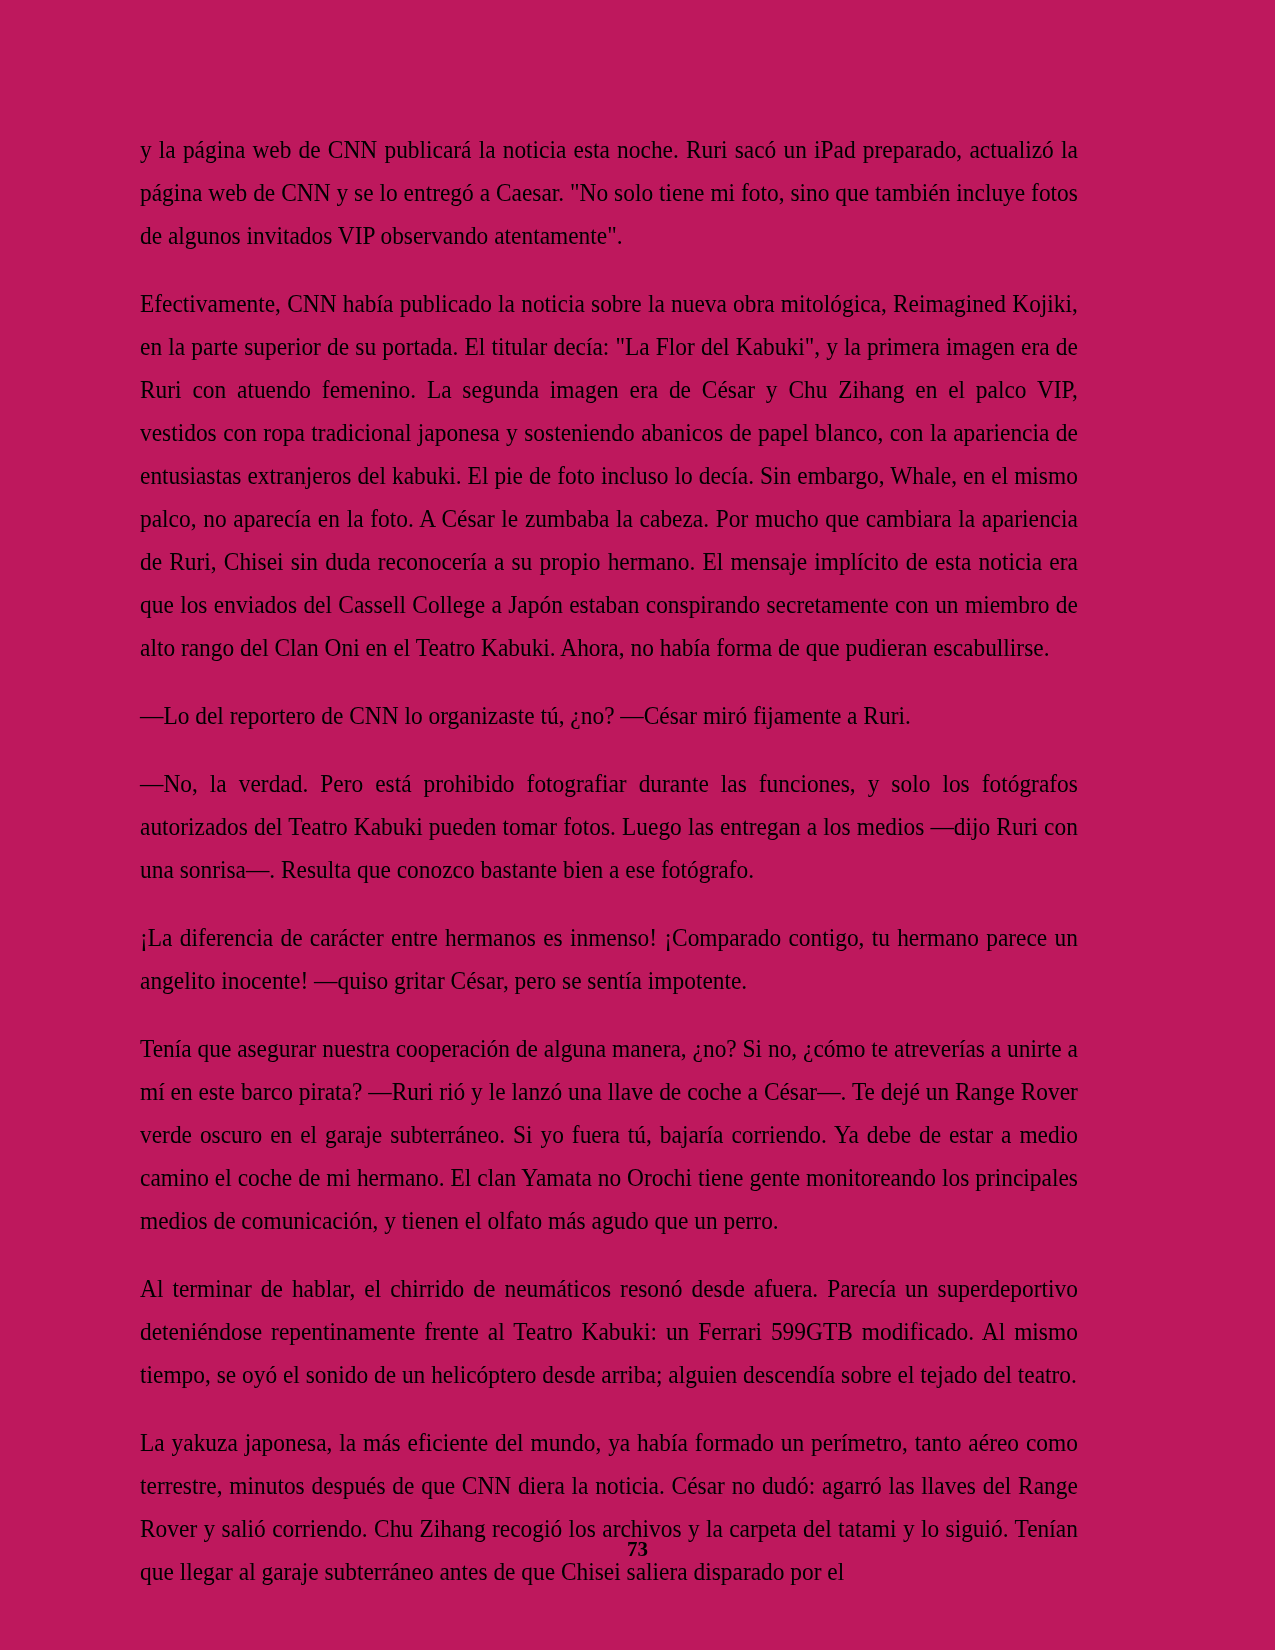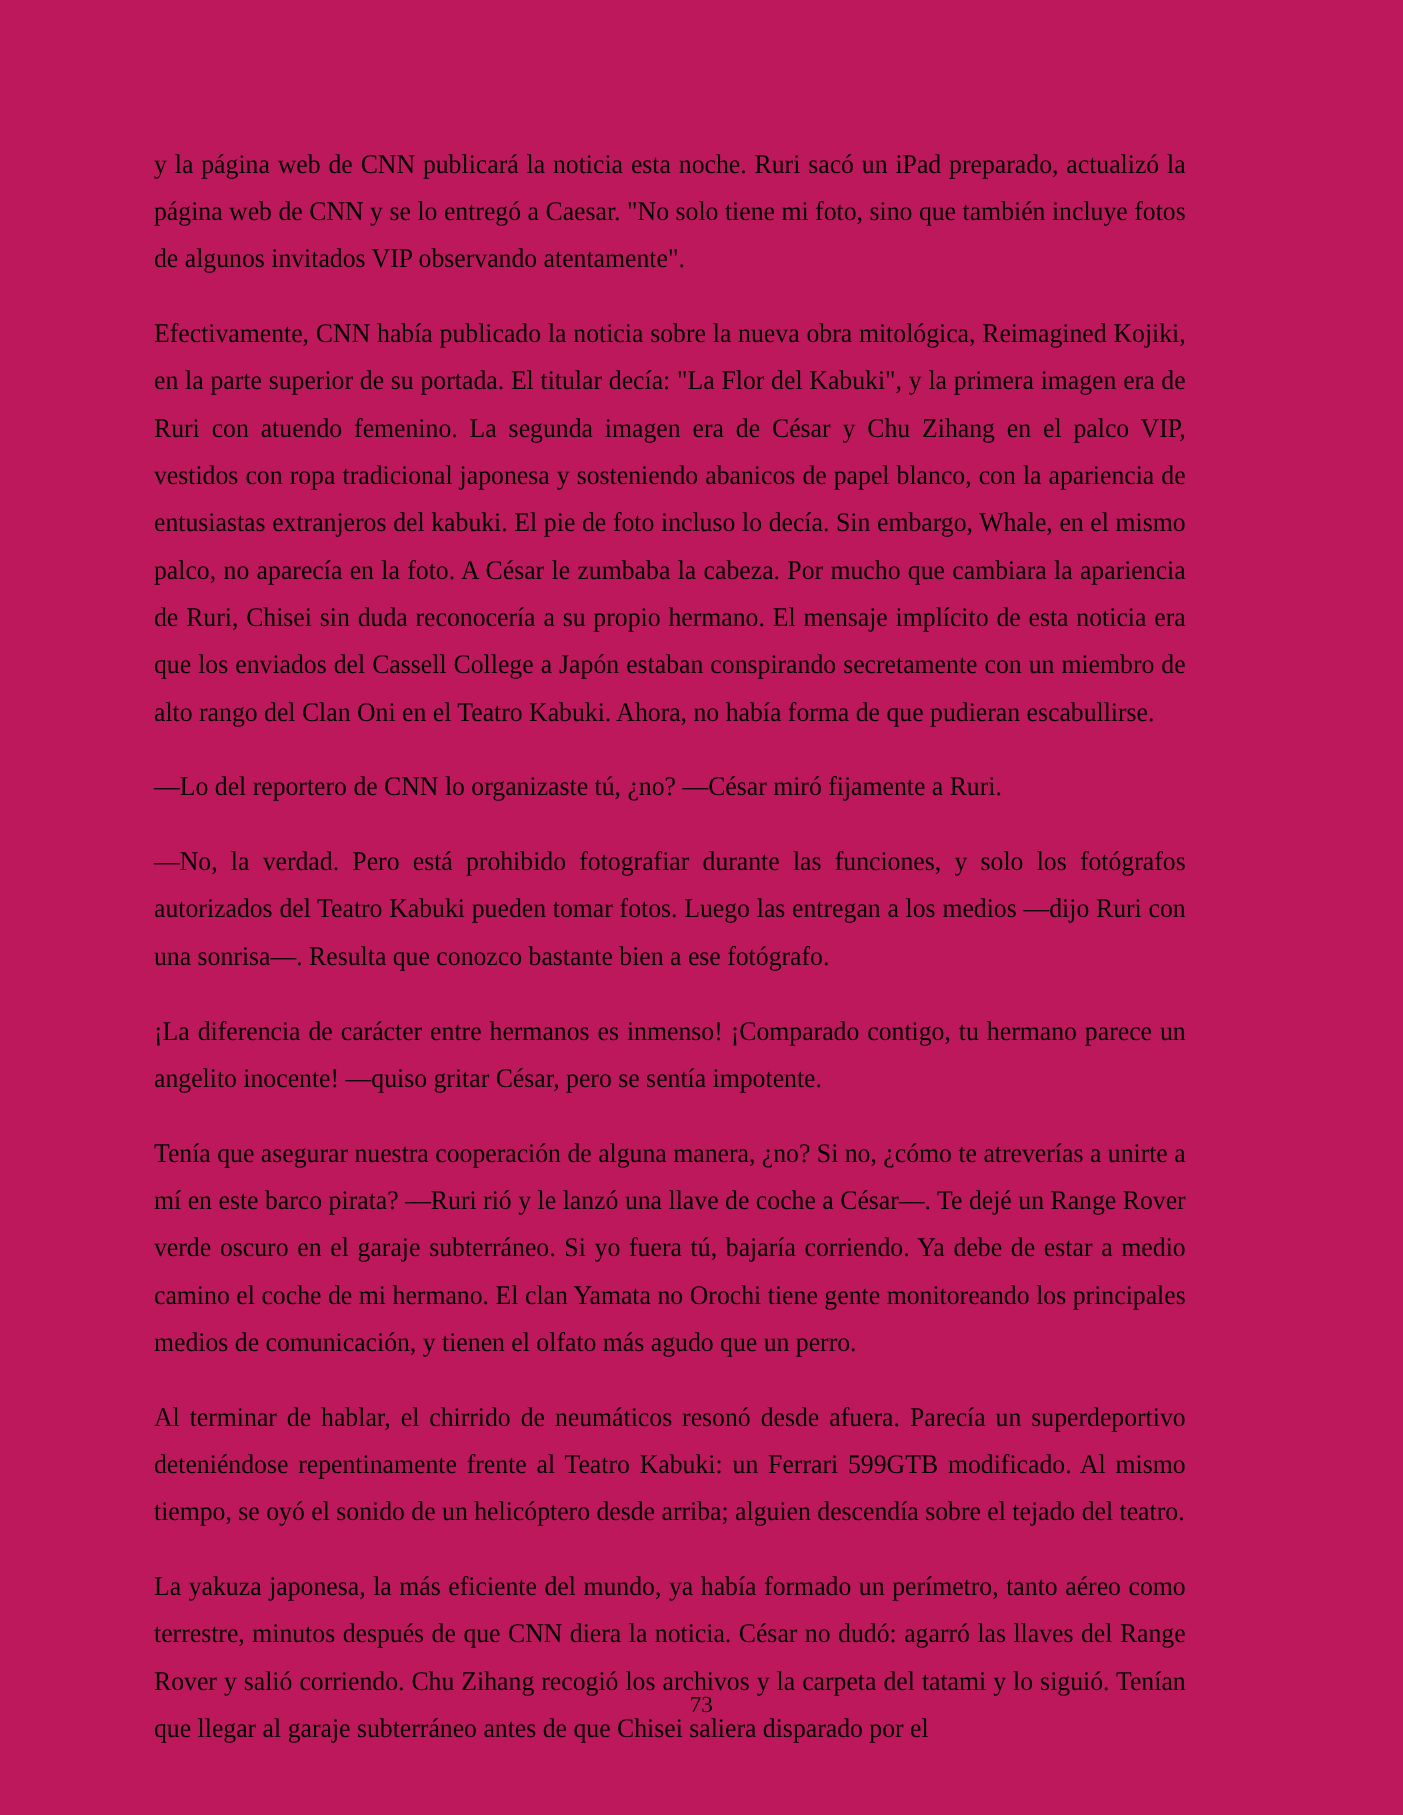--- a/index.html
+++ b/index.html
@@ -48,20 +48,21 @@
   .page-number {
     position: absolute;
     left: 0;
     right: 0;
     top: 1536px;
     text-align: center;
     font-family: "Liberation Serif", "DejaVu Serif", serif;
     font-size: 21px;
     line-height: 26px;
     color: #000000;
+    font-weight: bold;
   }
 </style>
 </head>
 <body>
 
 <div class="page">
 
   <div class="content">
     <p class="para">y la página web de CNN publicará la noticia esta noche. Ruri sacó un iPad preparado, actualizó la página web de CNN y se lo entregó a Caesar. "No solo tiene mi foto, sino que también incluye fotos de algunos invitados VIP observando atentamente".</p>
     <p class="para">Efectivamente, CNN había publicado la noticia sobre la nueva obra mitológica, Reimagined Kojiki, en la parte superior de su portada. El titular decía: "La Flor del Kabuki", y la primera imagen era de Ruri con atuendo femenino. La segunda imagen era de César y Chu Zihang en el palco VIP, vestidos con ropa tradicional japonesa y sosteniendo abanicos de papel blanco, con la apariencia de entusiastas extranjeros del kabuki. El pie de foto incluso lo decía. Sin embargo, Whale, en el mismo palco, no aparecía en la foto. A César le zumbaba la cabeza. Por mucho que cambiara la apariencia de Ruri, Chisei sin duda reconocería a su propio hermano. El mensaje implícito de esta noticia era que los enviados del Cassell College a Japón estaban conspirando secretamente con un miembro de alto rango del Clan Oni en el Teatro Kabuki. Ahora, no había forma de que pudieran escabullirse.</p>

